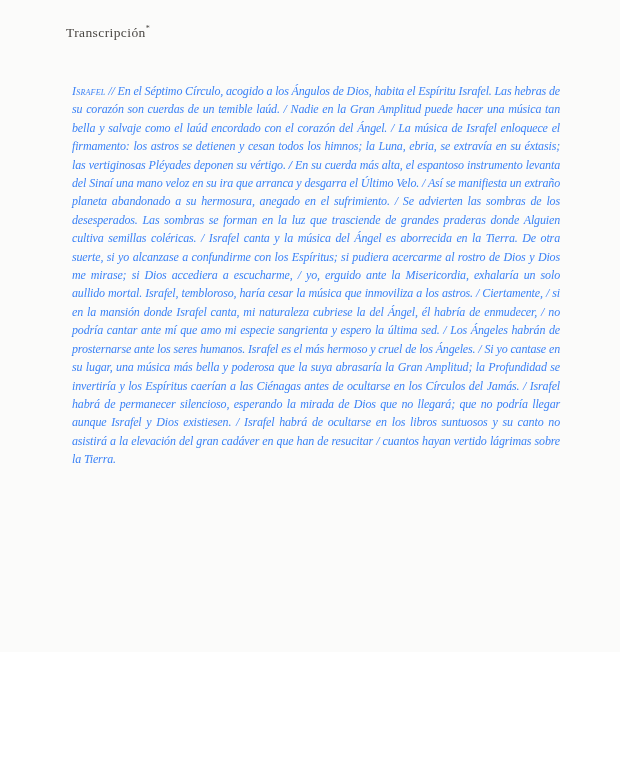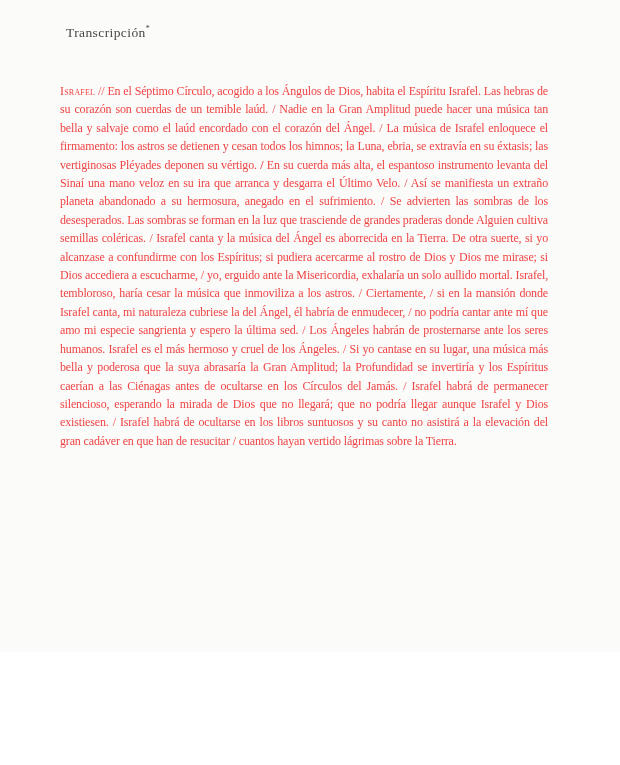--- a/index.html
+++ b/index.html
@@ -11,25 +11,26 @@
     font-family:"Liberation Serif","DejaVu Serif",serif;
   }
   .heading{
     position:absolute;left:66px;top:24px;
     font-size:13.5px;color:#4a4743;
     letter-spacing:.4px;
     font-style:normal;
   }
   .heading sup{font-size:8px;vertical-align:super;letter-spacing:0;}
   .body-text{
-    position:absolute;left:60px;top:82px;width:488px;
+    position:absolute;left:72px;top:82px;width:488px;
     margin:0;
+    font-style:italic;
     font-size:12px;line-height:18.4px;
     letter-spacing:-0.15px;
-    color:#ef4444;
+    color:#3b82f6;
     text-align:justify;
   }
   .body-text .smallcaps{
     font-variant:small-caps;
     letter-spacing:.2px;
   }
   .body-text .bold{font-weight:700;}
   .footnote{
     position:absolute;left:68px;top:681px;width:490px;
     margin:0;

